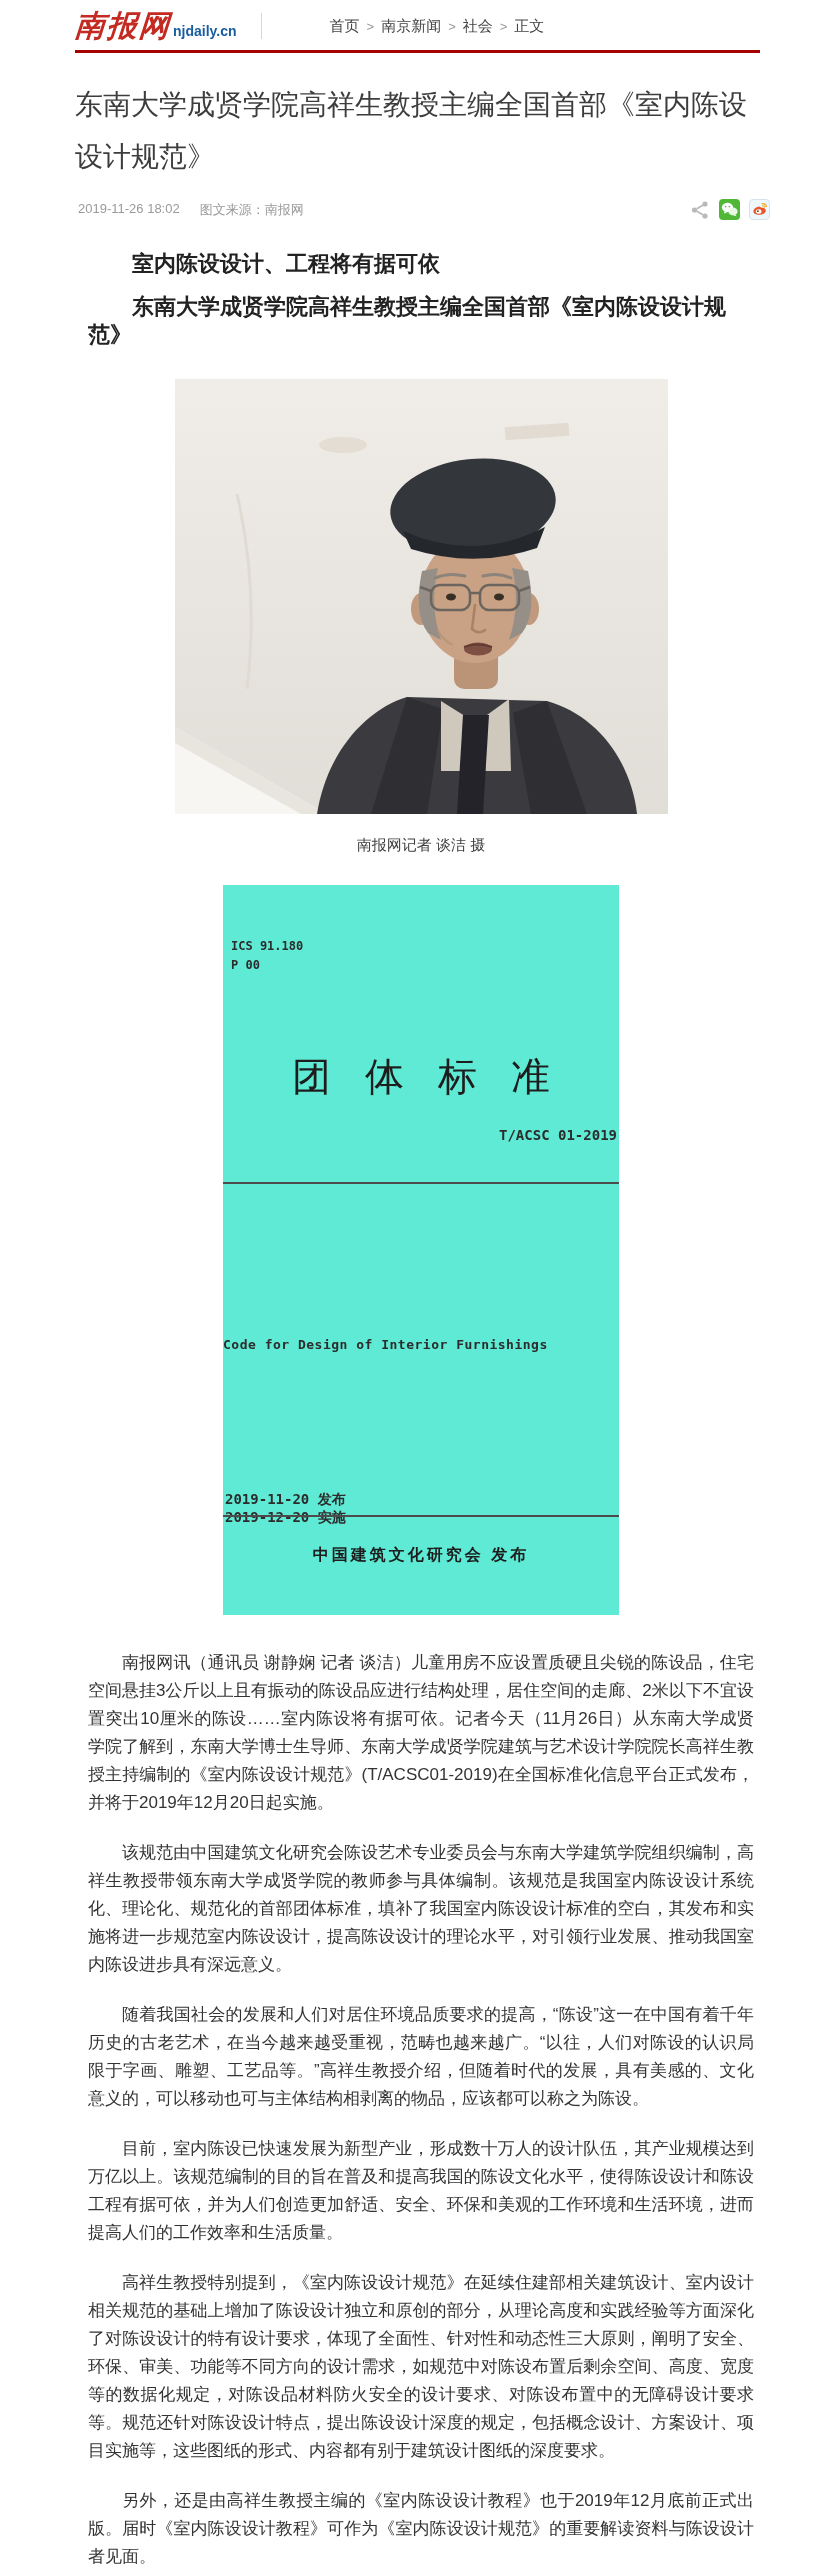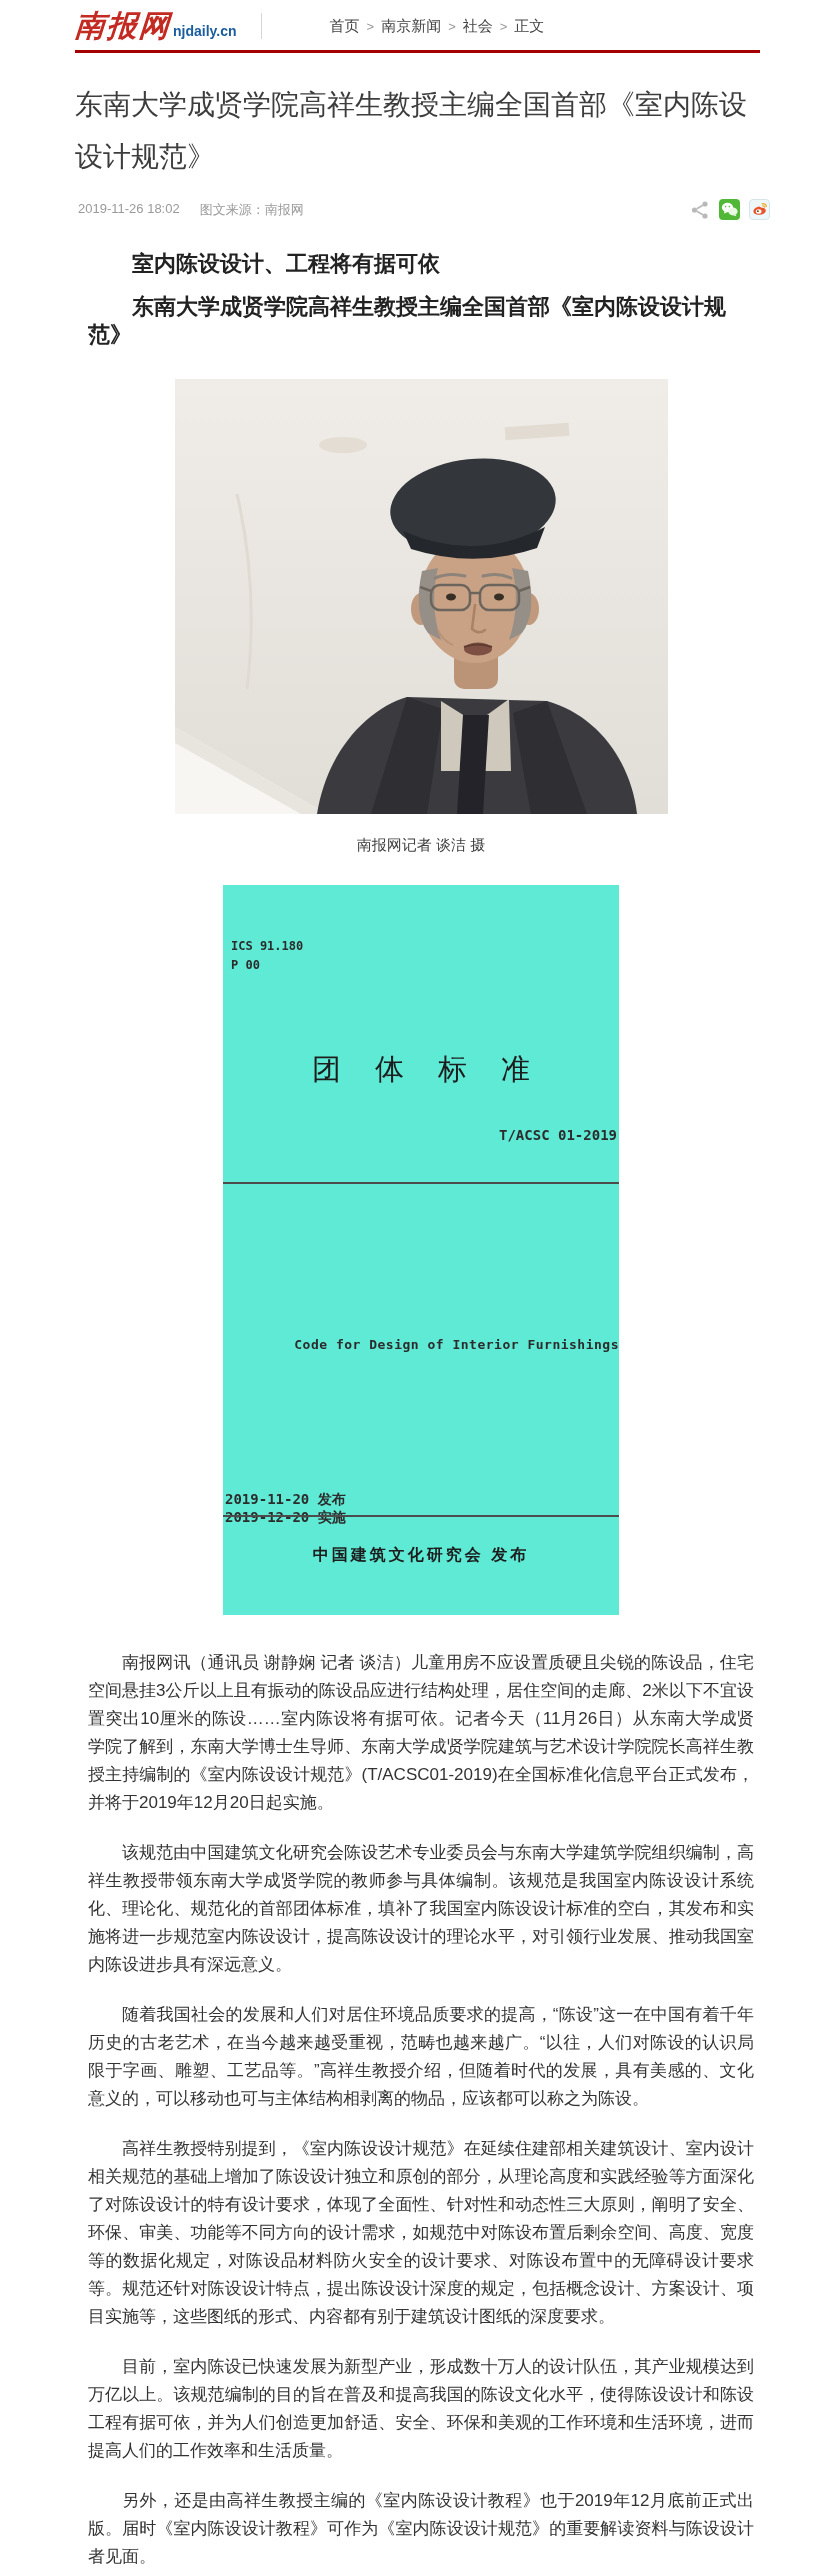--- a/index.html
+++ b/index.html
@@ -37,28 +37,28 @@
   .lead { font-size:22px; font-weight:bold; color:#222; line-height:28px; text-indent:2em; margin-bottom:15px; }
   .photo-wrap { width:493px; margin:30px auto 0; }
   .photo-wrap svg { display:block; width:493px; height:435px; }
   .photo-caption { text-align:center; font-size:15px; color:#3f3f3f; margin-top:22px; }
 
   
   .cover { position:relative; width:396px; height:730px; margin:30px auto 0; background:#5eead4;
            font-family:"DejaVu Sans Mono","Liberation Mono",monospace; color:#2c2c2c; }
   .cover .ics { position:absolute; top:52px; left:8px; font-size:12px; line-height:19px; font-weight:bold; }
   .cover .doc-type { position:absolute; top:165px; left:0; width:100%; text-align:center;
-                     font-size:29px; font-weight:500; letter-spacing:34px; text-indent:34px;
+                     font-size:39px; font-weight:500; letter-spacing:34px; text-indent:34px;
                      font-family:"Liberation Sans",sans-serif; color:#1d1d1d; }
   .cover .doc-num { position:absolute; top:242px; right:2px; font-size:14px; font-weight:bold; }
   .cover .rule1 { position:absolute; top:297px; left:0; right:0; height:2px; background:#4c4c4c; }
   .cover .title-cn { position:absolute; top:398px; left:0; width:100%; text-align:center;
                      font-size:31px; letter-spacing:8px; text-indent:8px; color:#111;
                      font-family:"Liberation Sans",sans-serif; }
-  .cover .title-en { position:absolute; top:452px; left:0; width:100%; text-align:right;
+  .cover .title-en { position:absolute; top:452px; left:0; width:100%; text-align:left;
                      font-size:13px; font-weight:bold; letter-spacing:0.5px; }
   .cover .dates { position:absolute; top:606px; left:2px; right:2px; display:flex;
                   justify-content:space-between; font-size:14px; font-weight:bold;flex-direction:column; }
   .cover .rule2 { position:absolute; top:630px; left:0; right:0; height:2px; background:#4c4c4c; }
   .cover .publisher { position:absolute; top:660px; left:0; width:100%; text-align:center;
                       font-size:16px; font-weight:bold; letter-spacing:3px;
                       font-family:"Liberation Sans",sans-serif; color:#1d1d1d; }
 
   
   .paras { margin-top:34px; }
@@ -205,19 +205,19 @@
         <span>2019-12-20 实施</span>
       </div>
       <div class="rule2"></div>
       <div class="publisher">中国建筑文化研究会  发布</div>
     </div>
 
     <div class="paras">
       <p>南报网讯（通讯员 谢静娴 记者 谈洁）儿童用房不应设置质硬且尖锐的陈设品，住宅空间悬挂3公斤以上且有振动的陈设品应进行结构处理，居住空间的走廊、2米以下不宜设置突出10厘米的陈设……室内陈设将有据可依。记者今天（11月26日）从东南大学成贤学院了解到，东南大学博士生导师、东南大学成贤学院建筑与艺术设计学院院长高祥生教授主持编制的《室内陈设设计规范》(T/ACSC01-2019)在全国标准化信息平台正式发布，并将于2019年12月20日起实施。</p>
       <p>该规范由中国建筑文化研究会陈设艺术专业委员会与东南大学建筑学院组织编制，高祥生教授带领东南大学成贤学院的教师参与具体编制。该规范是我国室内陈设设计系统化、理论化、规范化的首部团体标准，填补了我国室内陈设设计标准的空白，其发布和实施将进一步规范室内陈设设计，提高陈设设计的理论水平，对引领行业发展、推动我国室内陈设进步具有深远意义。</p>
       <p>随着我国社会的发展和人们对居住环境品质要求的提高，“陈设”这一在中国有着千年历史的古老艺术，在当今越来越受重视，范畴也越来越广。“以往，人们对陈设的认识局限于字画、雕塑、工艺品等。”高祥生教授介绍，但随着时代的发展，具有美感的、文化意义的，可以移动也可与主体结构相剥离的物品，应该都可以称之为陈设。</p>
+      <p>目前，室内陈设已快速发展为新型产业，形成数十万人的设计队伍，其产业规模达到万亿以上。该规范编制的目的旨在普及和提高我国的陈设文化水平，使得陈设设计和陈设工程有据可依，并为人们创造更加舒适、安全、环保和美观的工作环境和生活环境，进而提高人们的工作效率和生活质量。</p>
       <p>高祥生教授特别提到，《室内陈设设计规范》在延续住建部相关建筑设计、室内设计相关规范的基础上增加了陈设设计独立和原创的部分，从理论高度和实践经验等方面深化了对陈设设计的特有设计要求，体现了全面性、针对性和动态性三大原则，阐明了安全、环保、审美、功能等不同方向的设计需求，如规范中对陈设布置后剩余空间、高度、宽度等的数据化规定，对陈设品材料防火安全的设计要求、对陈设布置中的无障碍设计要求等。规范还针对陈设设计特点，提出陈设设计深度的规定，包括概念设计、方案设计、项目实施等，这些图纸的形式、内容都有别于建筑设计图纸的深度要求。</p>
-      <p>目前，室内陈设已快速发展为新型产业，形成数十万人的设计队伍，其产业规模达到万亿以上。该规范编制的目的旨在普及和提高我国的陈设文化水平，使得陈设设计和陈设工程有据可依，并为人们创造更加舒适、安全、环保和美观的工作环境和生活环境，进而提高人们的工作效率和生活质量。</p>
       <p>另外，还是由高祥生教授主编的《室内陈设设计教程》也于2019年12月底前正式出版。届时《室内陈设设计教程》可作为《室内陈设设计规范》的重要解读资料与陈设设计者见面。</p>
     </div>
 
   </div>
 </div>
 
 </body></html>

